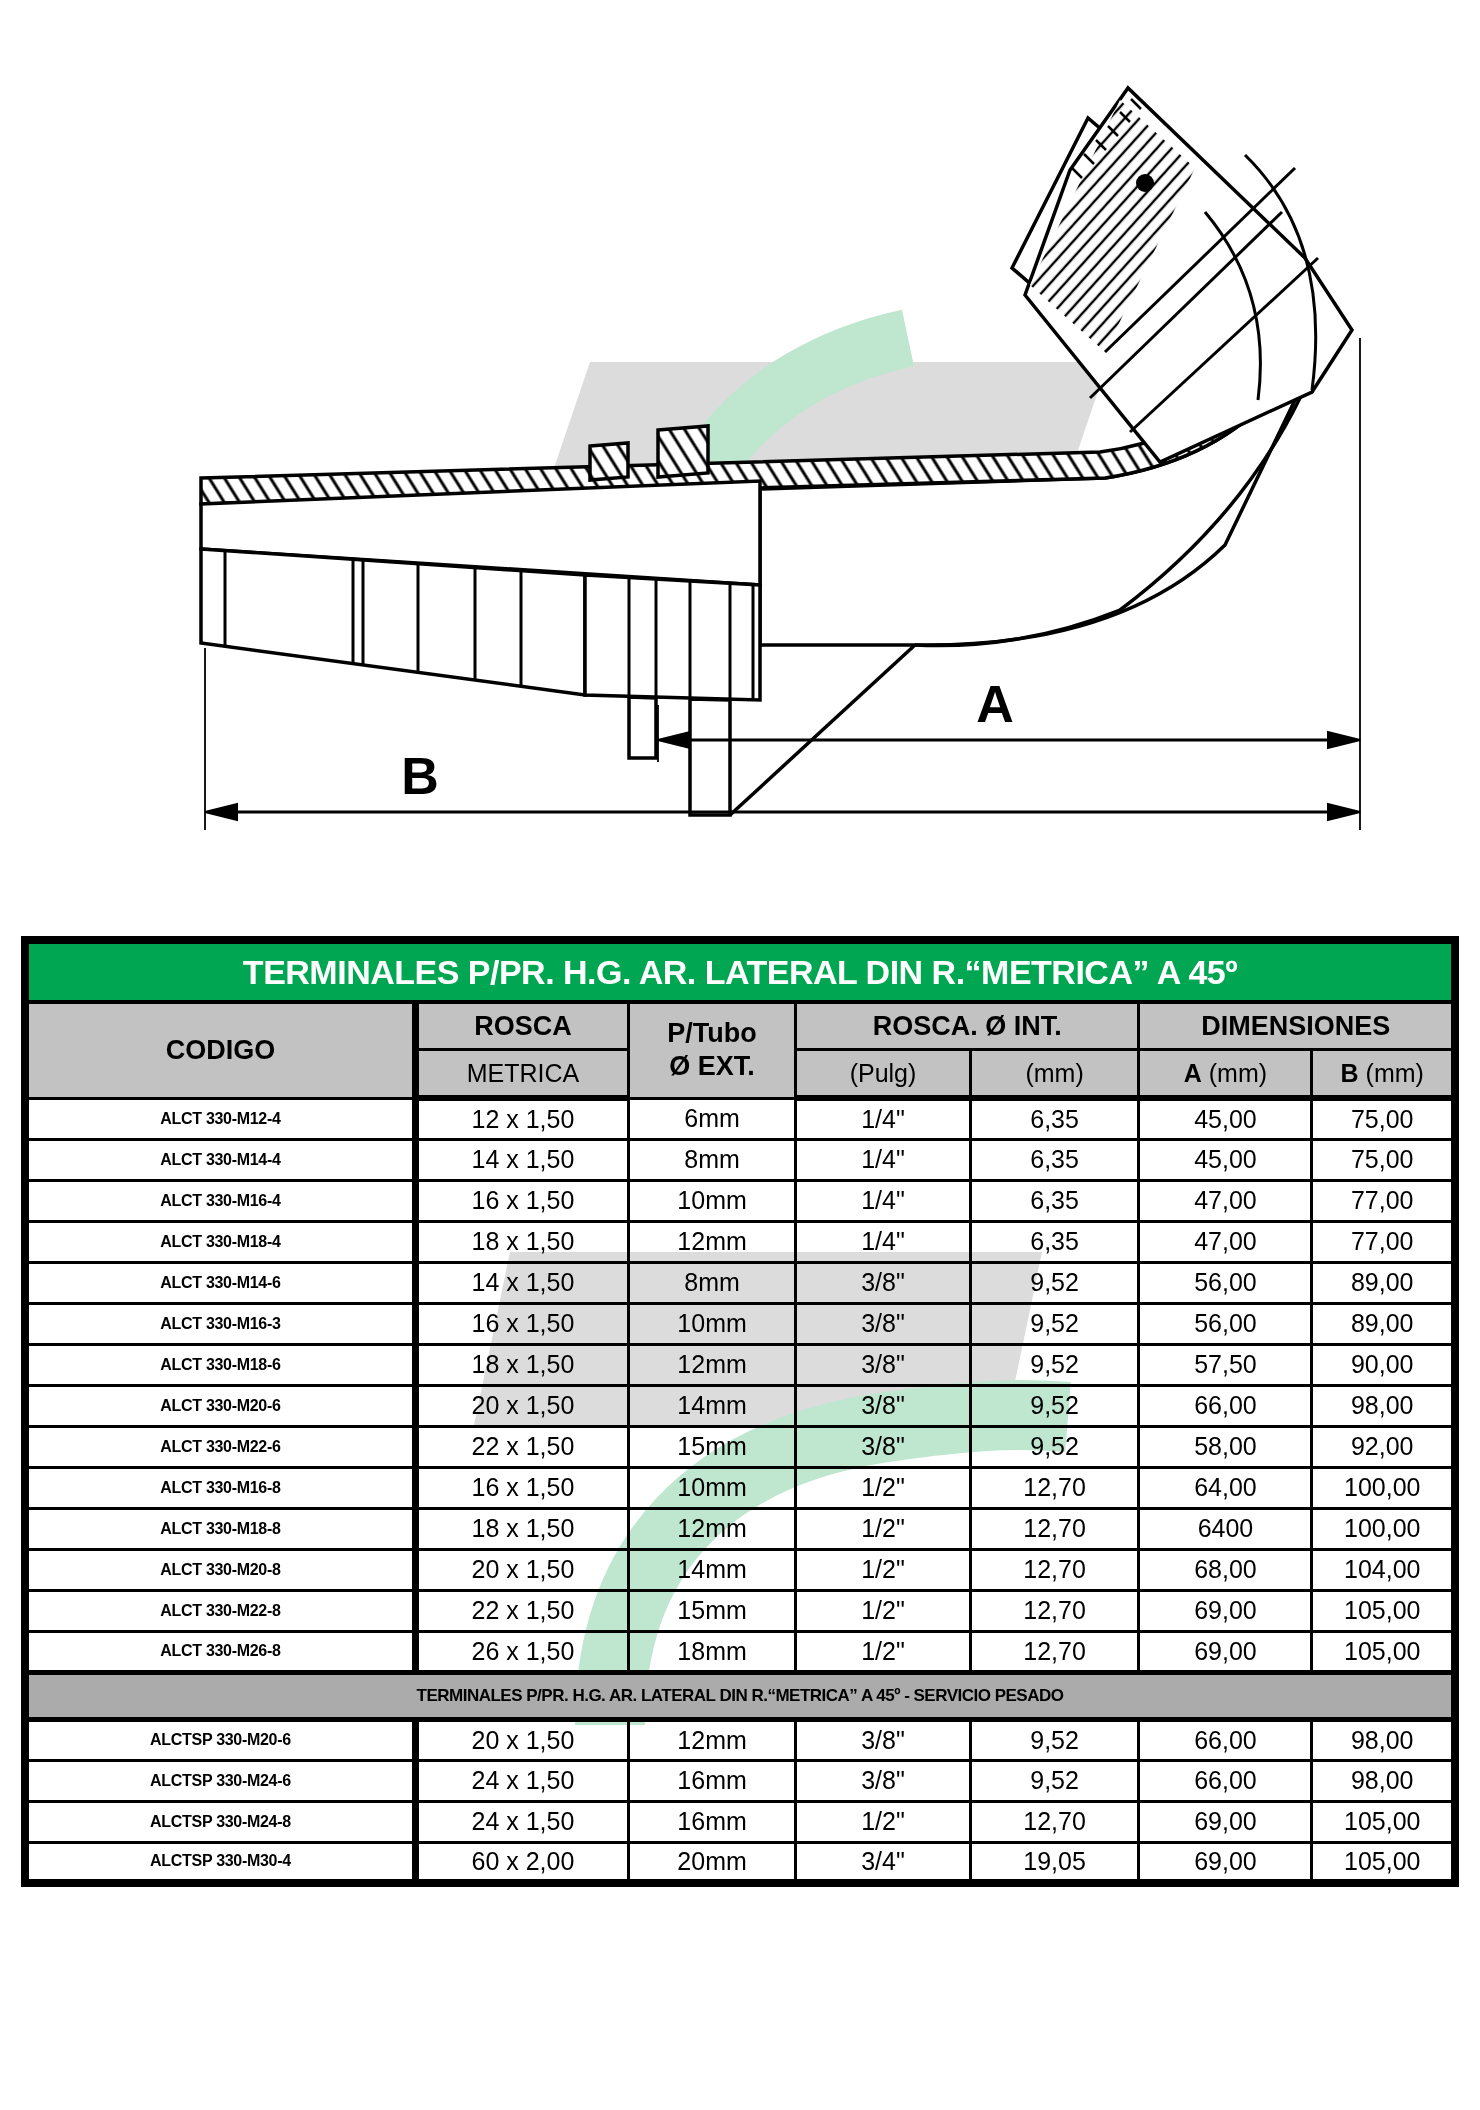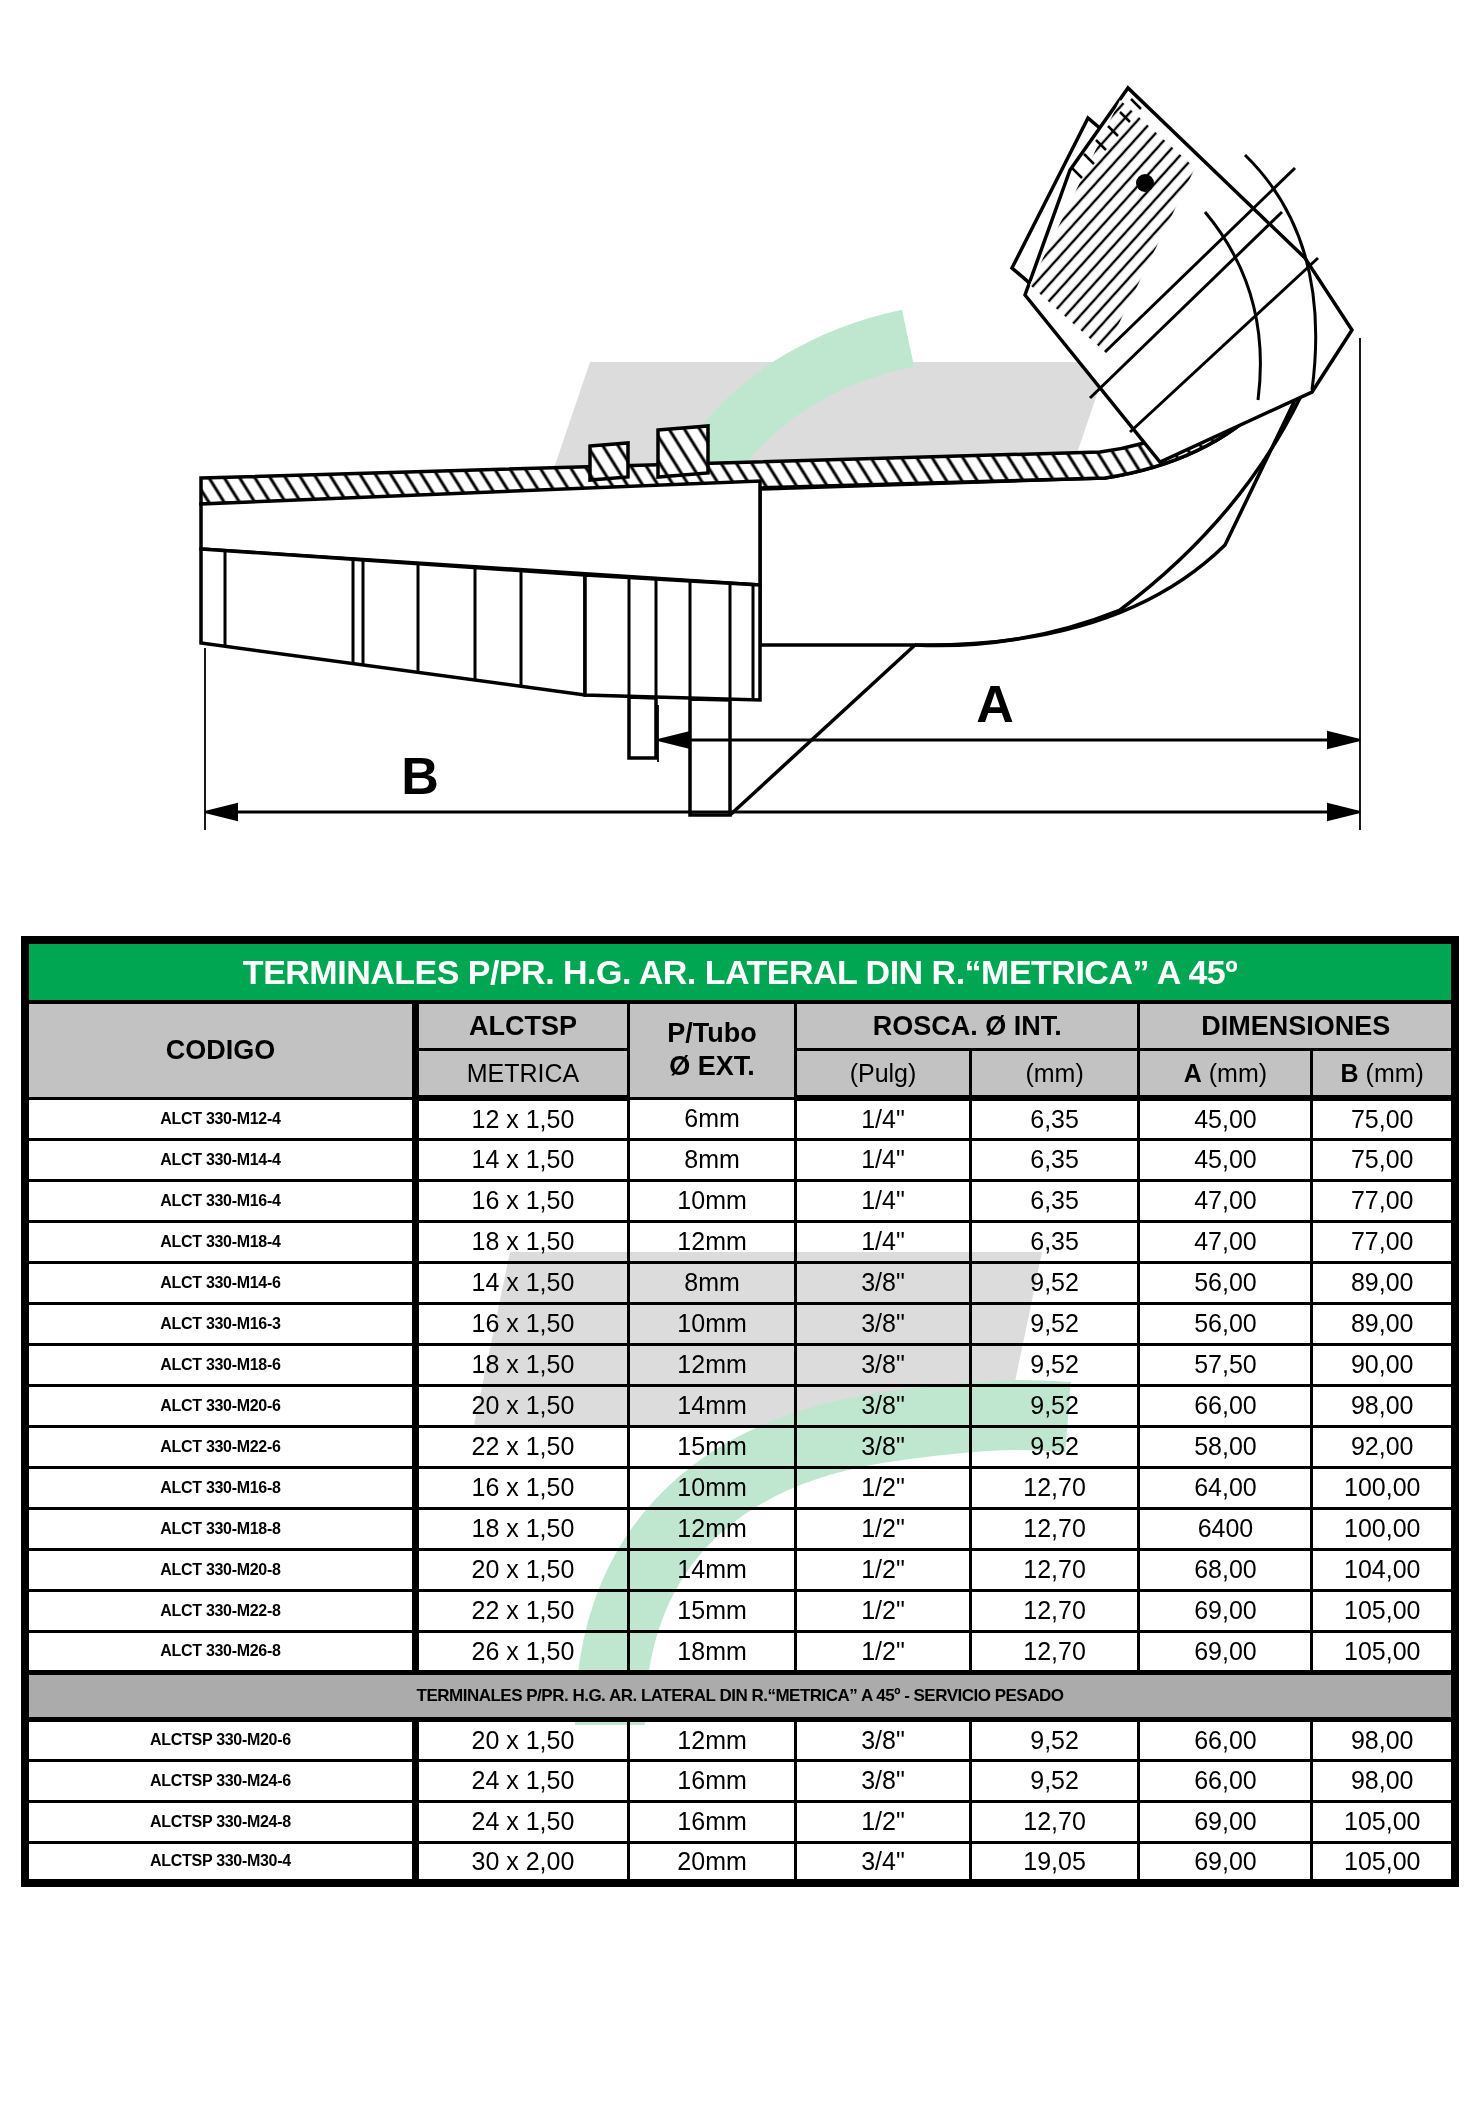--- a/index.html
+++ b/index.html
@@ -168,21 +168,21 @@
           <col style="width:11.8%">
           <col style="width:12.1%">
           <col style="width:10%">
       </colgroup>
       <thead>
         <tr class="title-row">
           <td colspan="7">TERMINALES P/PR. H.G. AR. LATERAL DIN R.“METRICA” A 45º</td>
         </tr>
         <tr class="h1">
           <th rowspan="2" class="c-cod">CODIGO</th>
-          <th>ALCTSP</th>
+          <th>ROSCA</th>
           <th rowspan="2" class="two-line">
             <div>P/Tubo</div>
             <div>Ø EXT.</div>
           </th>
           <th colspan="2">ROSCA. Ø INT.</th>
           <th colspan="2">DIMENSIONES</th>
         </tr>
         <tr class="h2">
           <th>METRICA</th>
           <th>(Pulg)</th>
@@ -347,21 +347,21 @@
             <td class="c-cod">ALCTSP 330-M24-8</td>
             <td>24 x 1,50</td>
             <td>16mm</td>
             <td>1/2"</td>
             <td>12,70</td>
             <td>69,00</td>
             <td>105,00</td>
           </tr>
           <tr>
             <td class="c-cod">ALCTSP 330-M30-4</td>
-            <td>30 x 2,00</td>
+            <td>60 x 2,00</td>
             <td>20mm</td>
             <td>3/4"</td>
             <td>19,05</td>
             <td>69,00</td>
             <td>105,00</td>
           </tr>
         </tbody>
     </table>
   </div>
 </div>

